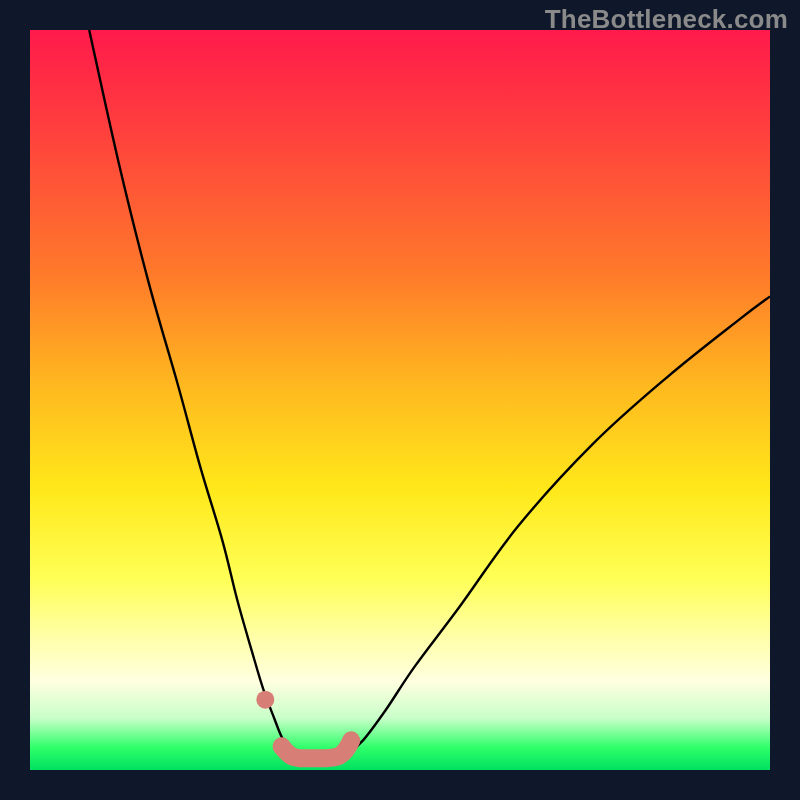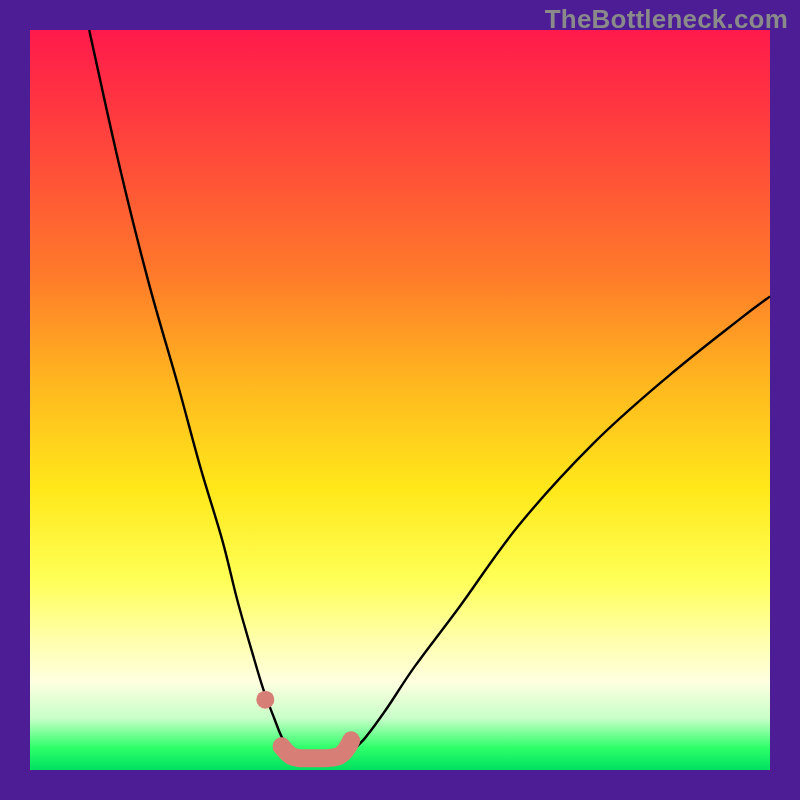--- a/index.html
+++ b/index.html
@@ -9,21 +9,21 @@
     height: 800px;
     background: #000;
     overflow: hidden;
   }
   .frame {
     position: absolute;
     left: 0;
     top: 0;
     width: 800px;
     height: 800px;
-    background: #4c1d95;
+    background: #0f172a;
   }
   .plot-area {
     position: absolute;
     left: 30px;
     top: 30px;
     width: 740px;
     height: 740px;
     
     background: linear-gradient(
       to bottom,

